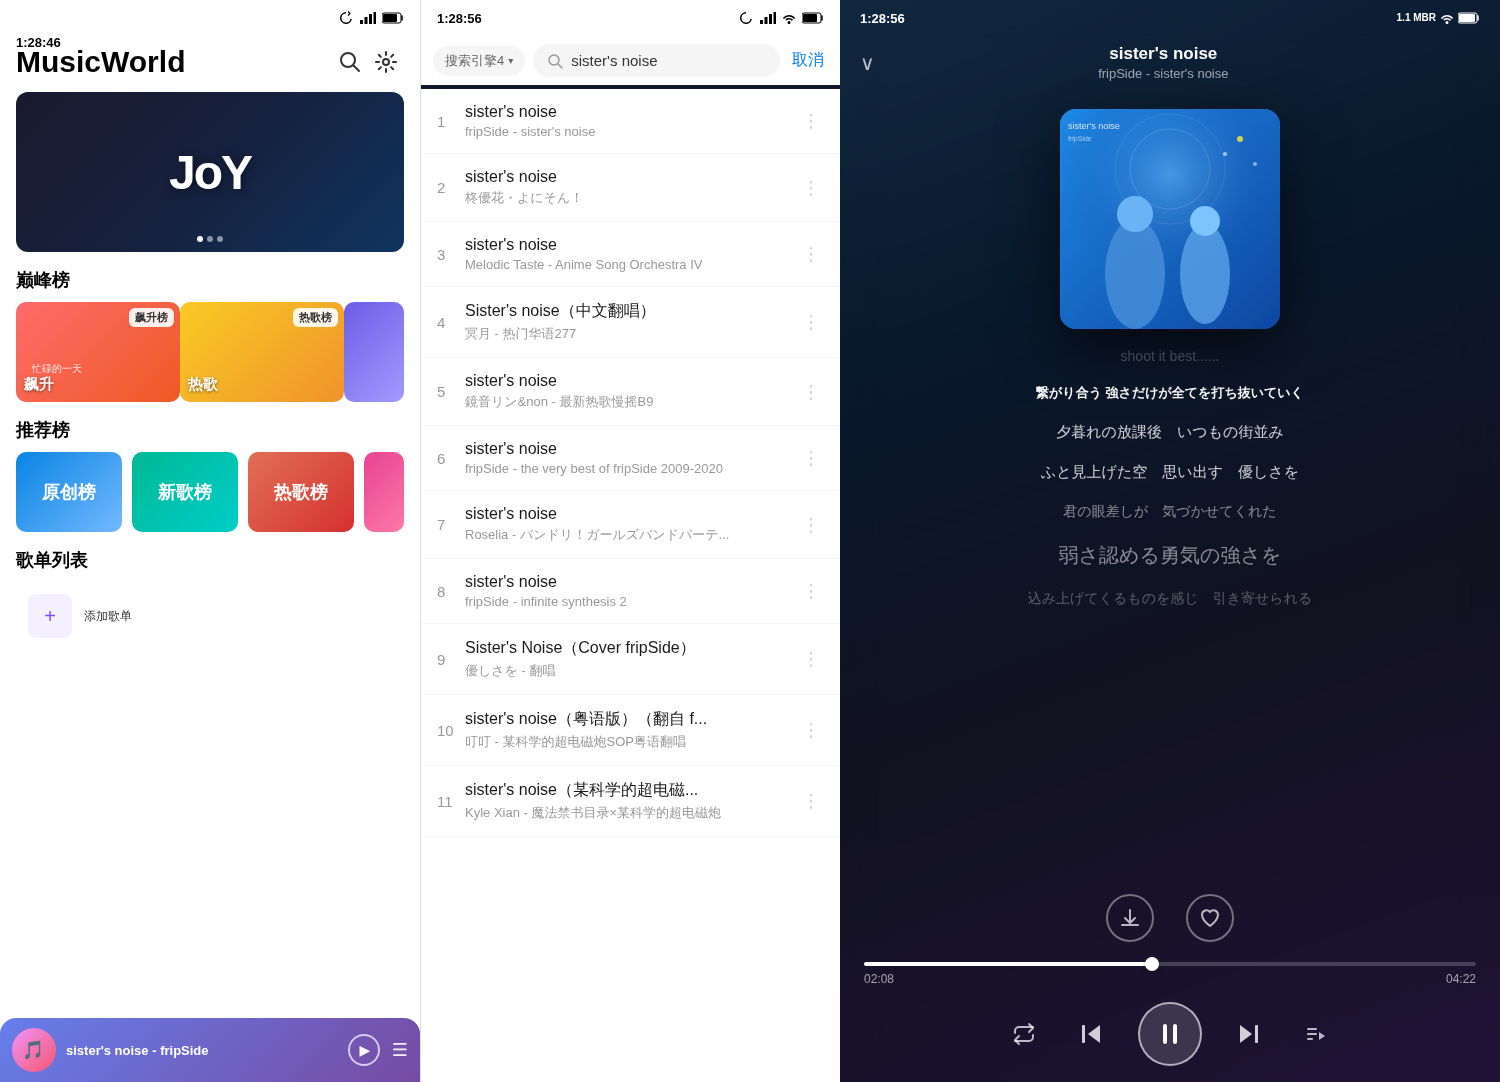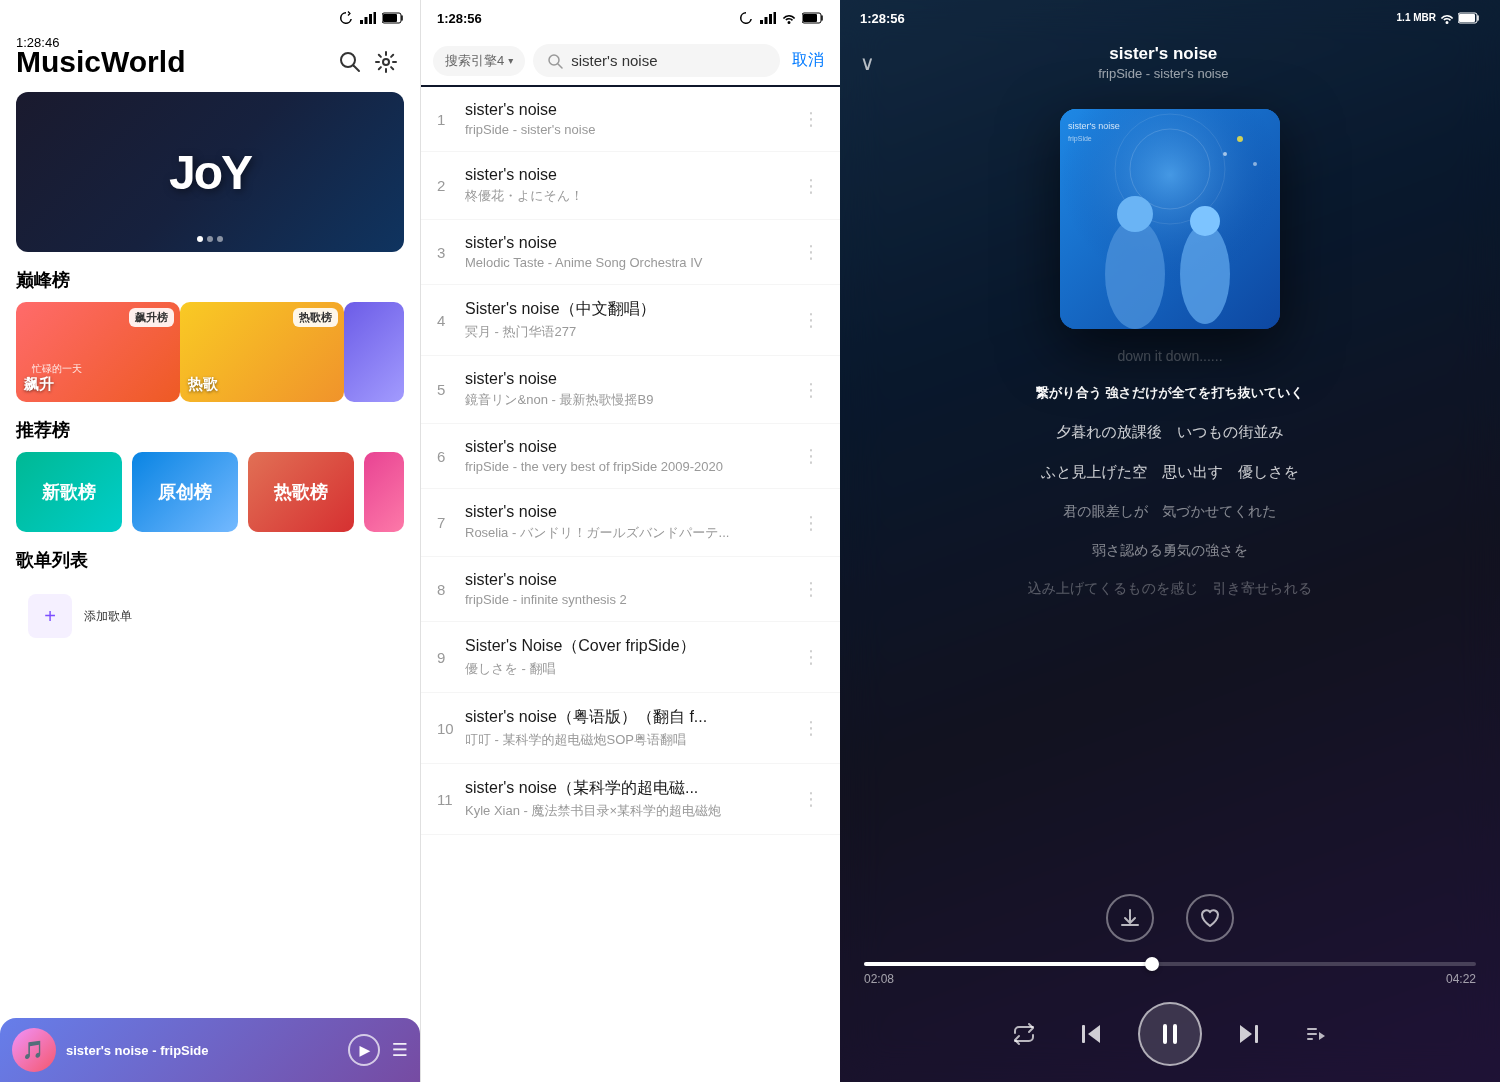--- a/index.html
+++ b/index.html
@@ -1,21 +1,21 @@
 <!DOCTYPE html>
 <html><head>
   <meta charset="utf-8">
   <style>
     * { margin: 0; padding: 0; box-sizing: border-box; }
     body { width: 1500px; height: 1082px; display: flex; font-family: -apple-system, 'PingFang SC', 'Helvetica Neue', Arial, sans-serif; overflow: hidden; background: #f0f0f0; }
 
     
     .panel1 { width: 420px; height: 1082px; background: #fff; display: flex; flex-direction: column; position: relative; }
     .status-bar1 { height: 36px; display: flex; align-items: center; padding: 0 16px; font-size: 13px; font-weight: 600; color: #000; }
-    .status-bar1 .time { font-weight: 400; margin-top: 48px; }
+    .status-bar1 .time { font-weight: 700; margin-top: 48px; }
     .status-bar1 .icons { margin-left: auto; display: flex; gap: 6px; align-items: center; font-size: 11px; }
     .header1 { display: flex; align-items: center; padding: 8px 16px 12px; }
     .header1 .app-title { font-size: 30px; font-weight: 700; color: #000; flex: 1; }
     .header1 .icon-btn { width: 36px; height: 36px; display: flex; align-items: center; justify-content: center; cursor: pointer; }
     .banner { margin: 0 16px; border-radius: 12px; overflow: hidden; height: 160px; background: linear-gradient(135deg, #1a1a2e 0%, #16213e 50%, #0f3460 100%); display: flex; align-items: center; justify-content: center; position: relative; }
     .banner-text { color: #fff; font-size: 48px; font-weight: 900; letter-spacing: -2px; text-shadow: 2px 2px 8px rgba(0,0,0,0.5); }
     .banner-dots { position: absolute; bottom: 10px; display: flex; gap: 4px; }
     .banner-dot { width: 6px; height: 6px; border-radius: 50%; background: rgba(255,255,255,0.5); }
     .banner-dot.active { background: #fff; }
     .section-title { font-size: 18px; font-weight: 700; color: #000; padding: 16px 16px 10px; }
@@ -43,21 +43,21 @@
     .mini-info { flex: 1; }
     .mini-title { color: #fff; font-size: 13px; font-weight: 600; }
     .mini-controls { display: flex; gap: 12px; align-items: center; }
     .mini-play-btn { width: 32px; height: 32px; border-radius: 50%; border: 2px solid rgba(255,255,255,0.7); display: flex; align-items: center; justify-content: center; cursor: pointer; }
     .mini-play-icon { color: #fff; font-size: 14px; margin-left: 2px; }
     .mini-list-icon { color: rgba(255,255,255,0.9); font-size: 18px; cursor: pointer; }
 
     
     .panel2 { width: 420px; height: 1082px; background: #fff; display: flex; flex-direction: column; border-left: 1px solid #e0e0e0; }
     .status-bar2 { height: 36px; display: flex; align-items: center; padding: 0 16px; font-size: 13px; font-weight: 600; }
-    .search-bar { display: flex; align-items: center; gap: 8px; padding: 8px 12px; border-bottom: 2px solid #0f172a; }
+    .search-bar { display: flex; align-items: center; gap: 8px; padding: 8px 12px; border-bottom: 4px solid #0f172a; }
     .search-engine { background: #f5f5f5; border-radius: 16px; padding: 6px 12px; font-size: 13px; color: #666; display: flex; align-items: center; gap: 4px; cursor: pointer; }
     .search-input-wrap { flex: 1; background: #f5f5f5; border-radius: 20px; padding: 8px 14px; display: flex; align-items: center; gap: 8px; }
     .search-val { font-size: 15px; color: #333; flex: 1; }
     .cancel-btn { color: #007AFF; font-size: 16px; cursor: pointer; padding: 0 4px; }
     .results-list { flex: 1; overflow-y: auto; }
     .result-item { display: flex; align-items: center; padding: 14px 16px; border-bottom: 1px solid #f5f5f5; cursor: pointer; }
     .result-num { width: 28px; font-size: 15px; color: #999; flex-shrink: 0; }
     .result-info { flex: 1; }
     .result-title { font-size: 16px; color: #1a1a1a; font-weight: 500; margin-bottom: 3px; }
     .result-sub { font-size: 13px; color: #999; }
@@ -158,25 +158,25 @@
     <div class="chart-card card-hot">
       <span class="chart-card-label">热歌榜</span>
       <span class="chart-card-name">热歌</span>
     </div>
     <div class="chart-card card-extra" style="width:60px;flex:0 0 60px;overflow:hidden;"></div>
   </div>
 
   <div class="section-title">推荐榜</div>
 
   <div class="recommend-grid">
+    <div class="rec-card rc2">
+      <span class="rec-card-text">原创榜</span>
+    </div>
     <div class="rec-card rc1">
       <span class="rec-card-text">新歌榜</span>
-    </div>
-    <div class="rec-card rc2">
-      <span class="rec-card-text">原创榜</span>
     </div>
     <div class="rec-card rc3">
       <span class="rec-card-text">热歌榜</span>
     </div>
     <div class="rec-card rc4" style="flex:0 0 40px;overflow:hidden;"></div>
   </div>
 
   <div class="playlist-section">
     <div class="section-title" style="padding-left:0;padding-top:0;">歌单列表</div>
     <div class="add-playlist">
@@ -388,26 +388,26 @@
 
             <circle cx="180" cy="30" r="3" fill="#ffeb3b" opacity="0.8"></circle>
             <circle cx="165" cy="45" r="2" fill="#fff" opacity="0.6"></circle>
             <circle cx="195" cy="55" r="2" fill="#fff" opacity="0.5"></circle>
           </svg>
         </div>
       </div>
     </div>
 
     <div class="lyrics-area">
-      <div class="lyric-line faded">down it down......</div>
+      <div class="lyric-line faded">shoot it best......</div>
       <div class="lyric-line active">繋がり合う 強さだけが全てを打ち抜いていく</div>
       <div class="lyric-line near">夕暮れの放課後　いつもの街並み</div>
       <div class="lyric-line near">ふと見上げた空　思い出す　優しさを</div>
       <div class="lyric-line" style="color:rgba(255,255,255,0.5);font-size:14px;text-align:center;padding:6px 0;">君の眼差しが　気づかせてくれた</div>
-      <div class="lyric-line" style="color:rgba(255,255,255,0.5);font-size:14px;text-align:center;padding:6px 0;">弱さ認める勇気の強さを</div>
+      <div class="lyric-line" style="color:rgba(255,255,255,0.5);font-size:20px;text-align:center;padding:6px 0;">弱さ認める勇気の強さを</div>
       <div class="lyric-line faded">込み上げてくるものを感じ　引き寄せられる</div>
     </div>
 
     <div class="player-actions">
       <div class="action-btn">
         <svg width="22" height="22" viewBox="0 0 22 22">
             <path d="M11 3v12M6 11l5 5 5-5" stroke="rgba(255,255,255,0.7)" stroke-width="2" stroke-linecap="round" stroke-linejoin="round" fill="none"></path>
             <path d="M3 18h16" stroke="rgba(255,255,255,0.7)" stroke-width="2" stroke-linecap="round"></path>
           </svg>
       </div>

